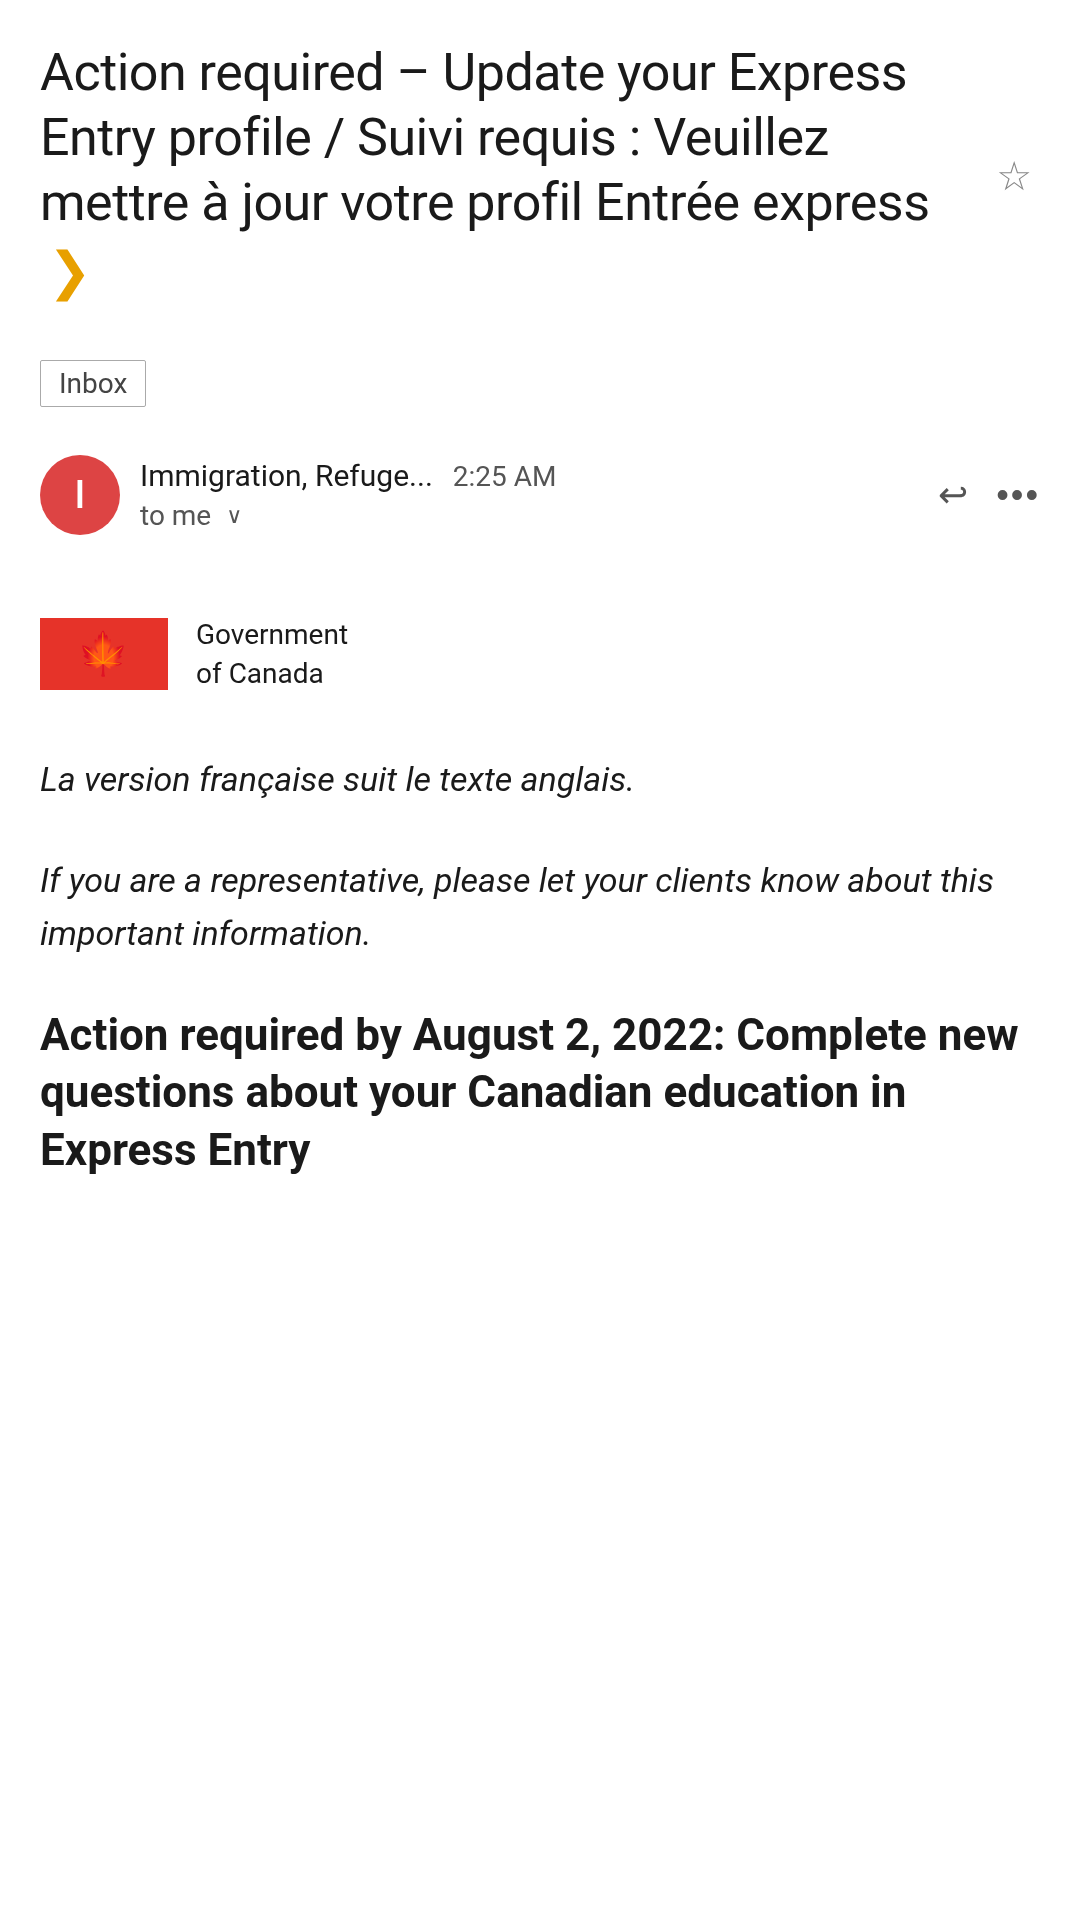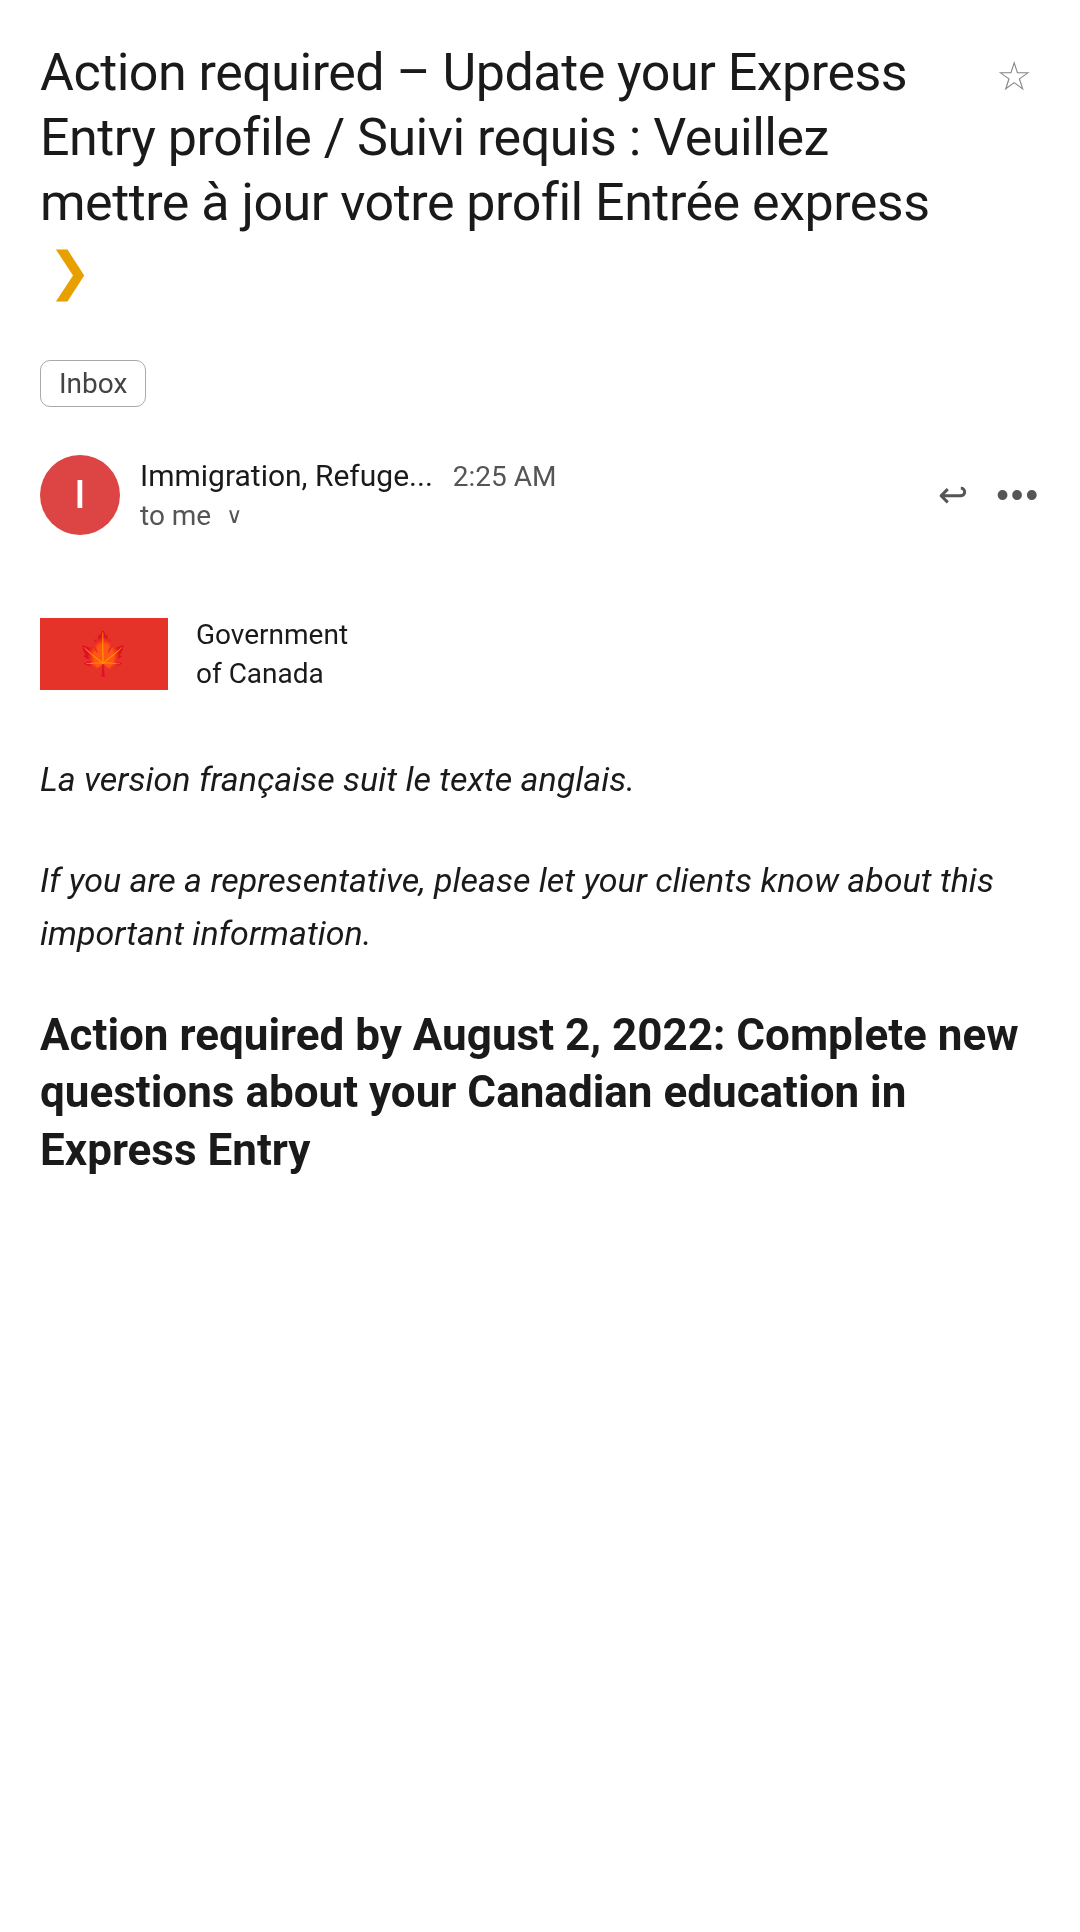--- a/index.html
+++ b/index.html
@@ -19,21 +19,21 @@
       color: #1a1a1a;
     }
 
     .email-container {
       padding: 40px 40px 60px 40px;
     }
 
     
     .subject-section {
       display: flex;
-      align-items: flex-start;
+      align-items: center;
       justify-content: space-between;
       margin-bottom: 28px;
       padding-bottom: 28px;
     }
 
     .subject-title {
       font-size: 52px;
       font-weight: 400;
       line-height: 1.25;
       color: #1a1a1a;
@@ -66,21 +66,21 @@
     }
 
     
     .badge-row {
       margin-bottom: 48px;
     }
 
     .inbox-badge {
       display: inline-block;
       border: 1.5px solid #aaa;
-      border-radius: 10px;
+      border-radius: 2px;
       padding: 6px 18px;
       font-size: 28px;
       color: #444;
     }
 
     
     .sender-row {
       display: flex;
       align-items: center;
       margin-bottom: 60px;

